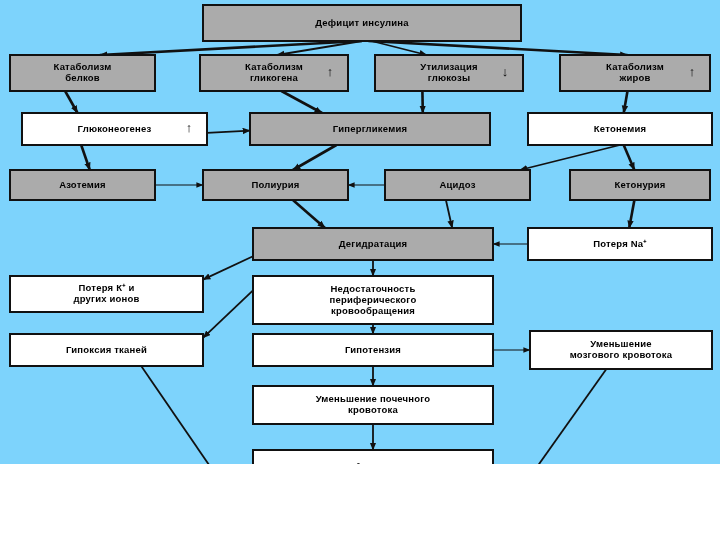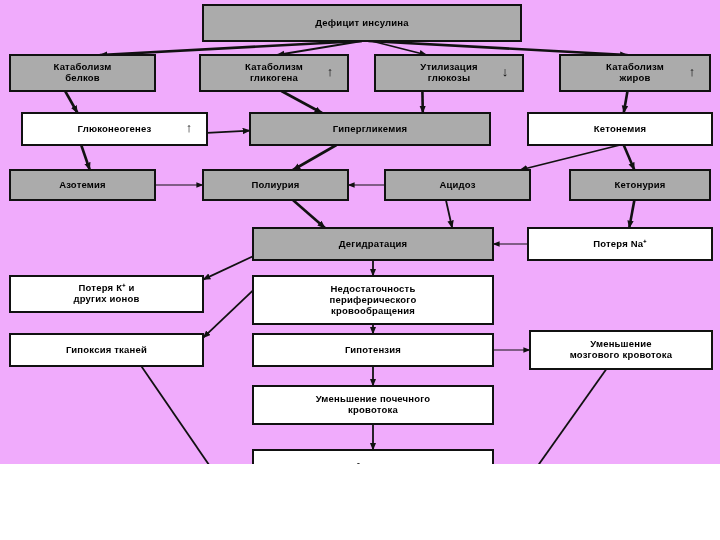--- a/index.html
+++ b/index.html
@@ -4,21 +4,21 @@
 <style>
   html, body {
     margin: 0;
     padding: 0;
     background: #ffffff;
   }
   #canvas {
     position: relative;
     width: 720px;
     height: 464px;
-    background: #f0abfc;
+    background: #7dd3fc;
     overflow: hidden;
     font-family: "Liberation Sans", sans-serif;
   }
   #diagram-svg {
     position: absolute;
     left: 0;
     top: 0;
     width: 720px;
     height: 540px;
   }

